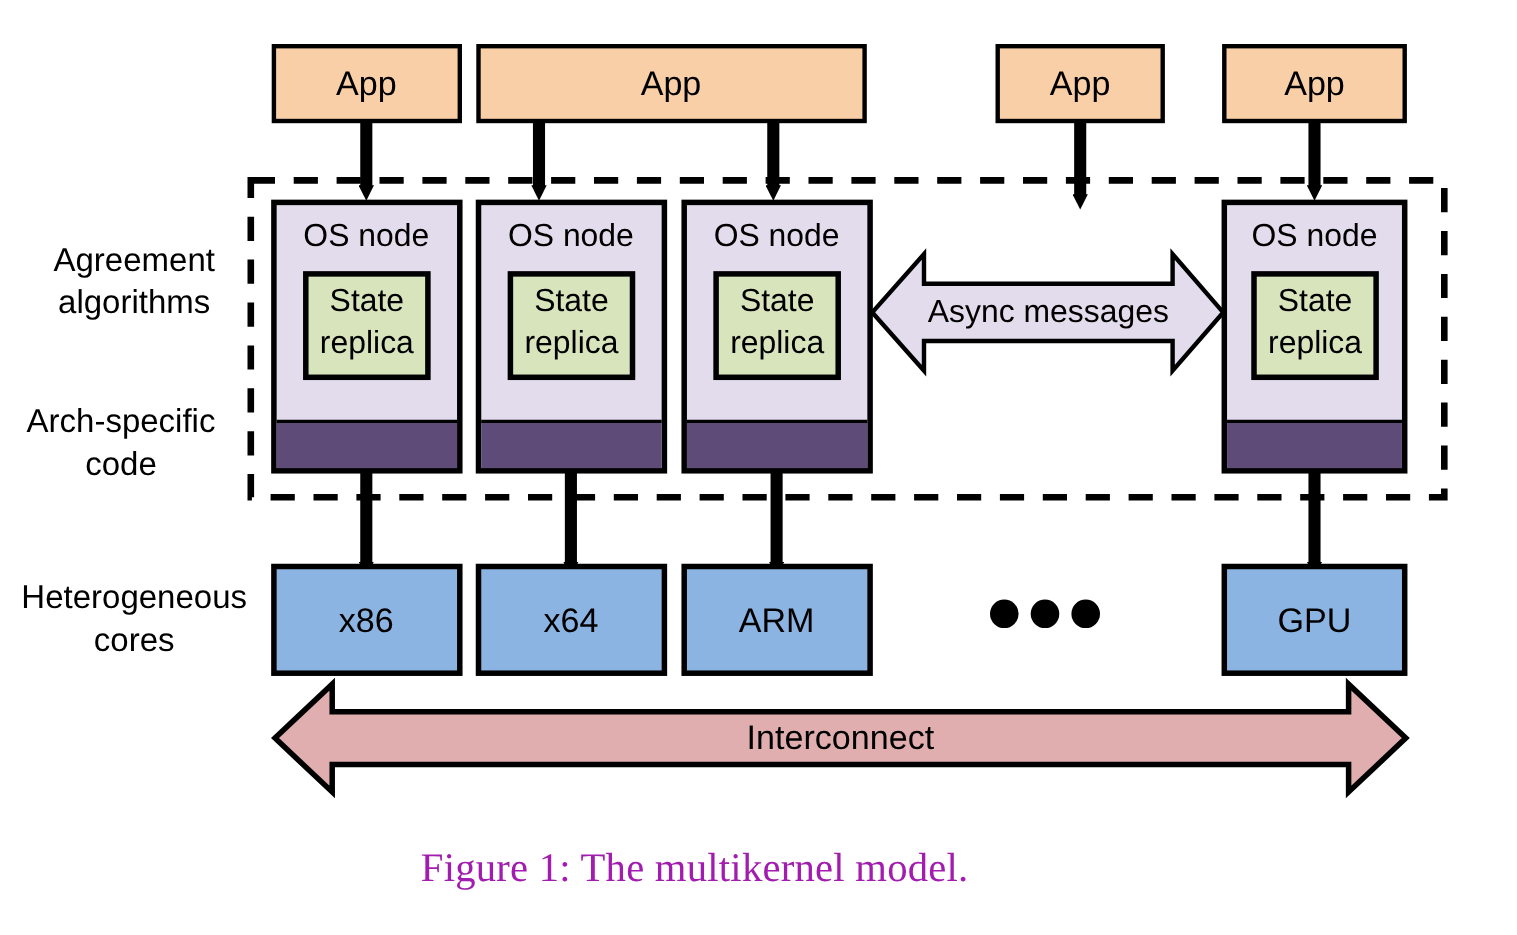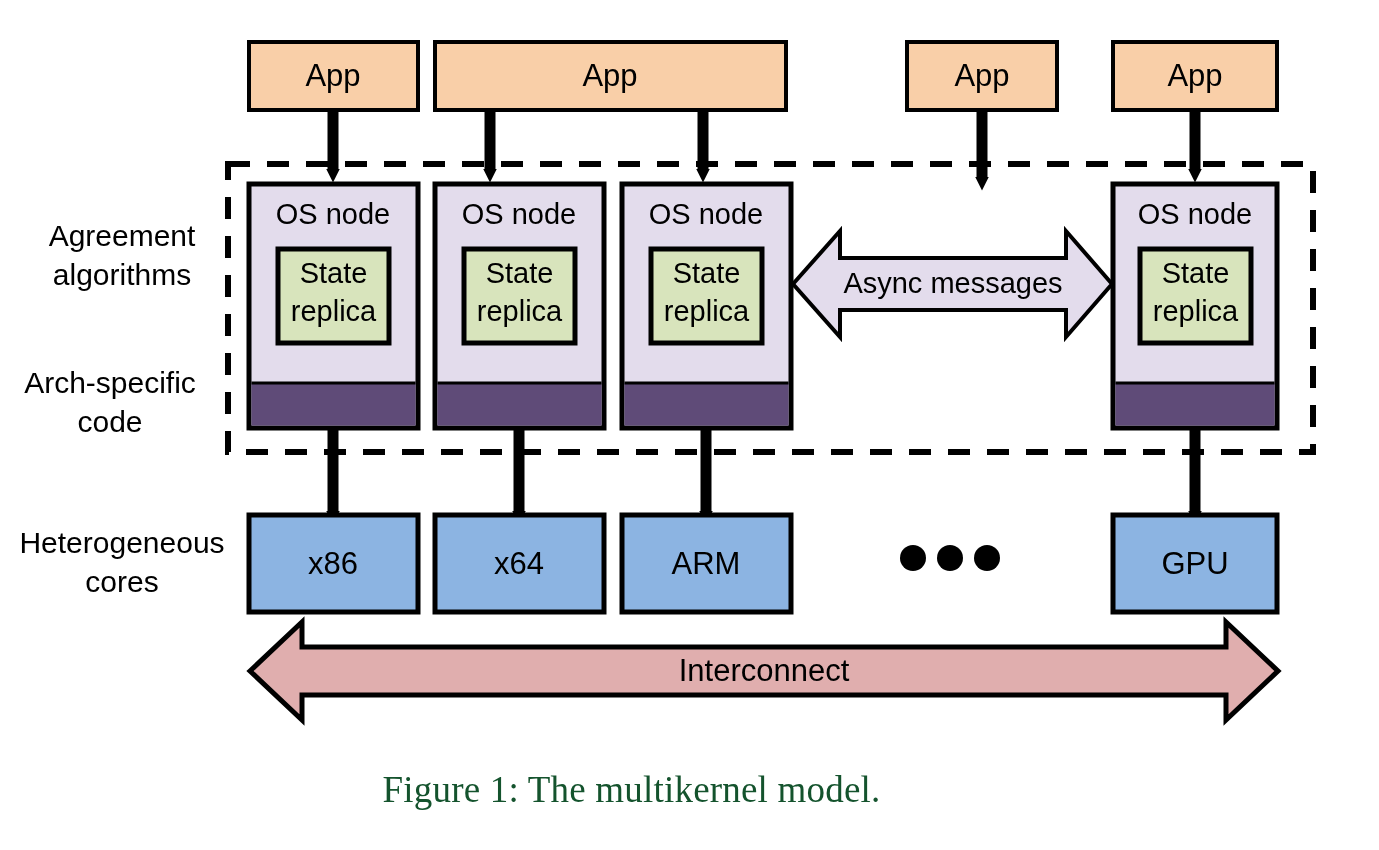--- a/index.html
+++ b/index.html
@@ -26,21 +26,21 @@
     dominant-baseline: middle;
   }
   .caption {
     position: absolute;
     left: 0;
     top: 768px;
     width: 1263px;
     text-align: center;
     font-family: "Liberation Serif", serif;
     font-size: 37px;
-    color: #14532d;
+    color: #a21caf;
     letter-spacing: 0.2px;
   }
 </style>
 </head>
 <body>
 
 <svg id="figure" viewBox="0 0 1379 850" width="1379" height="850" xmlns="http://www.w3.org/2000/svg">
 
   <defs>
     <marker id="fatArrow" markerWidth="16" markerHeight="14" refX="1.5" refY="7" orient="auto" markerUnits="userSpaceOnUse">

